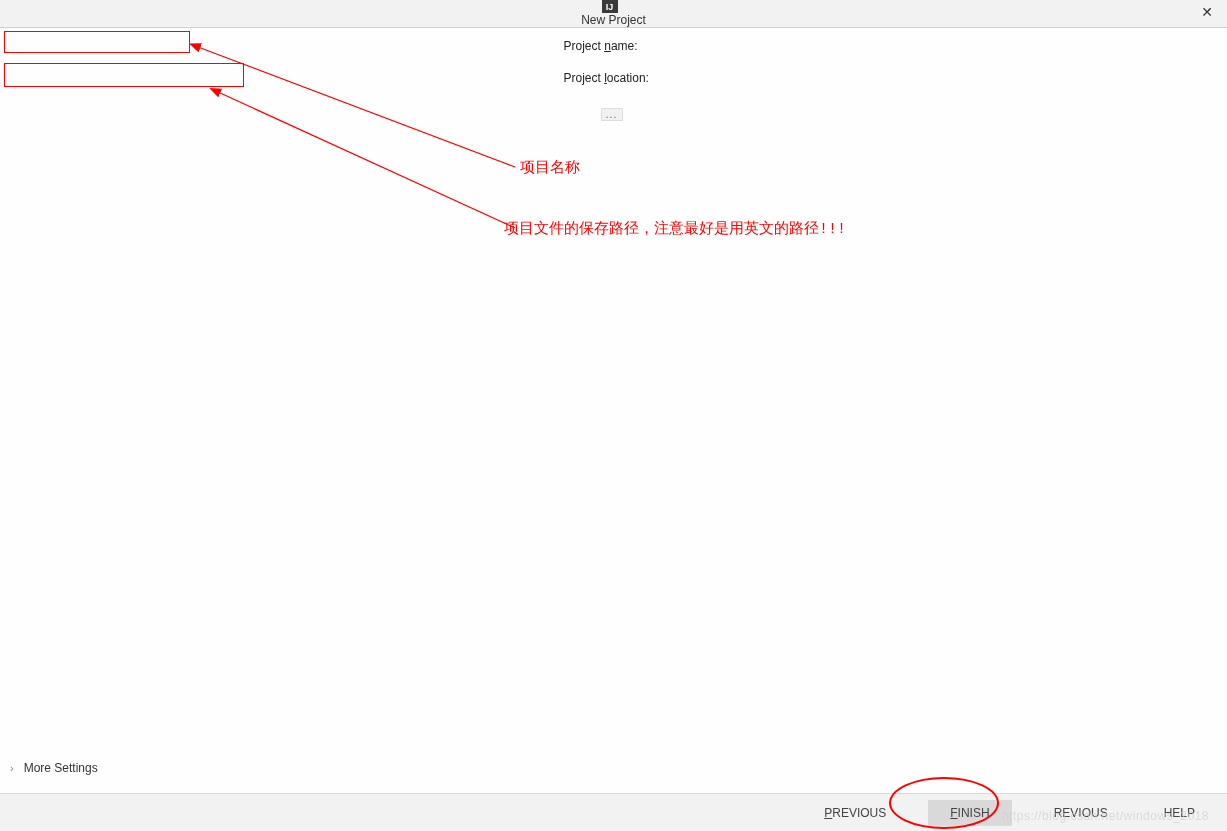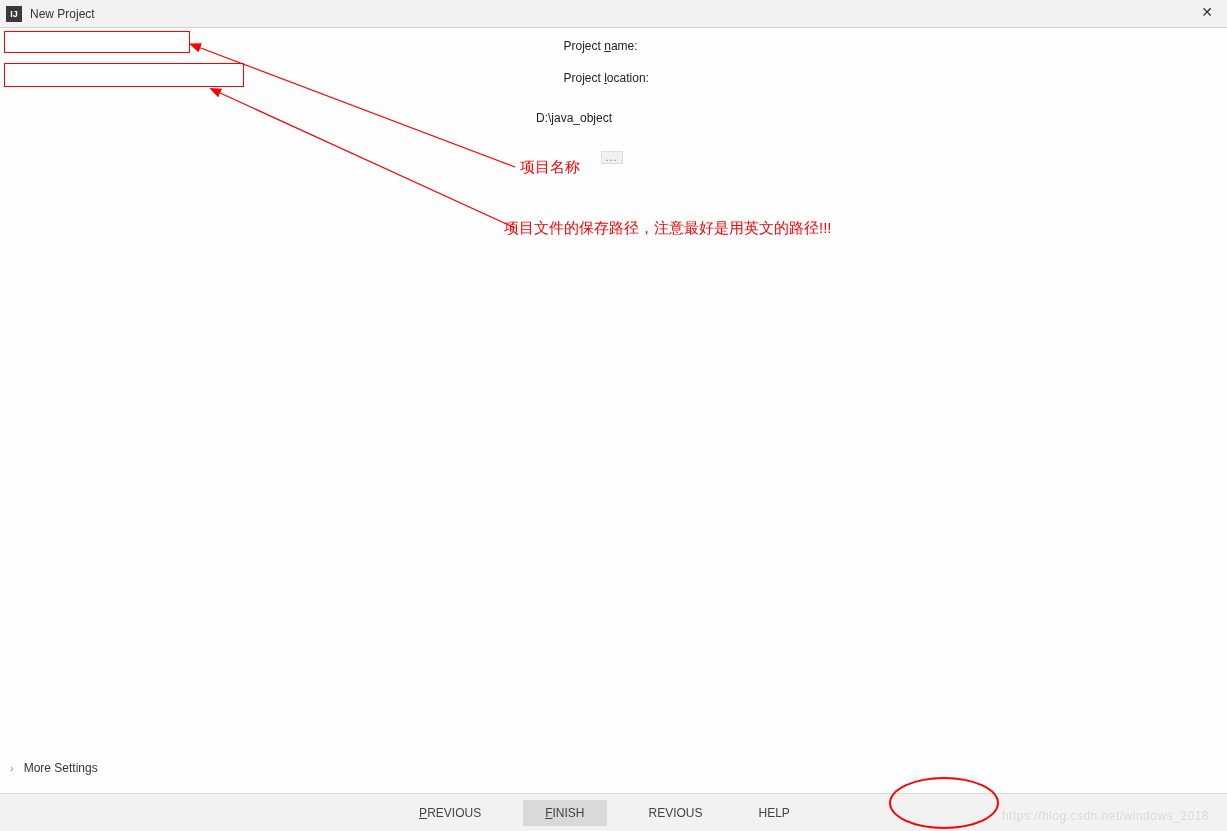--- a/index.html
+++ b/index.html
@@ -17,20 +17,21 @@
       position: relative;
     }
     .titlebar {
       height: 28px;
       background: #f2f2f2;
       border-bottom: 1px solid #d0d0d0;
       display: flex;
       align-items: center;
       padding: 0 6px;
       position: relative;
+      flex-direction: column;
     }
     .app-icon {
       width: 16px;
       height: 16px;
       background: #3a3a3a;
       color: #fff;
       font-size: 9px;
       font-weight: bold;
       display: flex;
       align-items: center;
@@ -109,21 +110,21 @@
       top: 63px;
       width: 240px;
       height: 24px;
       border: 1px solid #ff0000;
       pointer-events: none;
     }
     .annotation {
       position: absolute;
       color: #ff0000;
       font-size: 15px;
-      font-family: Liberation Sans, sans-serif;
+      font-family: Liberation Mono, monospace;
     }
     .ann1 { left: 520px; top: 158px; }
     .ann2 { left: 504px; top: 219px; text-align: center; }
     svg.arrows {
       position: absolute;
       left: 0;
       top: 0;
       pointer-events: none;
     }
     .more-settings-row {
@@ -139,21 +140,21 @@
       font-size: 11px;
       margin-right: 10px;
       color: #888;
     }
     .footer {
       height: 38px;
       background: #f2f2f2;
       border-top: 1px solid #d8d8d8;
       display: flex;
       align-items: center;
-      justify-content: center;
+      justify-content: flex-end;
       padding-right: 18px;
       gap: 28px;
       position: relative;
     }
     .footer-btn {
       font-size: 12px;
       color: #444;
       cursor: pointer;
       padding: 6px 14px;
     }
@@ -199,21 +200,20 @@
   <div class="field-row">
     <span class="field-label">
       <span>Project </span><span class="mn">n</span><span>ame:</span>
     </span>
   </div>
 
   <div class="field-row" style="margin-top:6px;gap:23px;">
     <span class="field-label">
       <span>Project </span><span class="mn">l</span><span>ocation:</span>
     </span>
-    <input class="field-input" value="D:\java_object" style="">
     <div class="browse-btn">...</div>
   </div>
 
   <div class="more-settings-row">
     <span class="chev">›</span>
     <span>More Settings</span>
   </div>
 
 </div>
 

